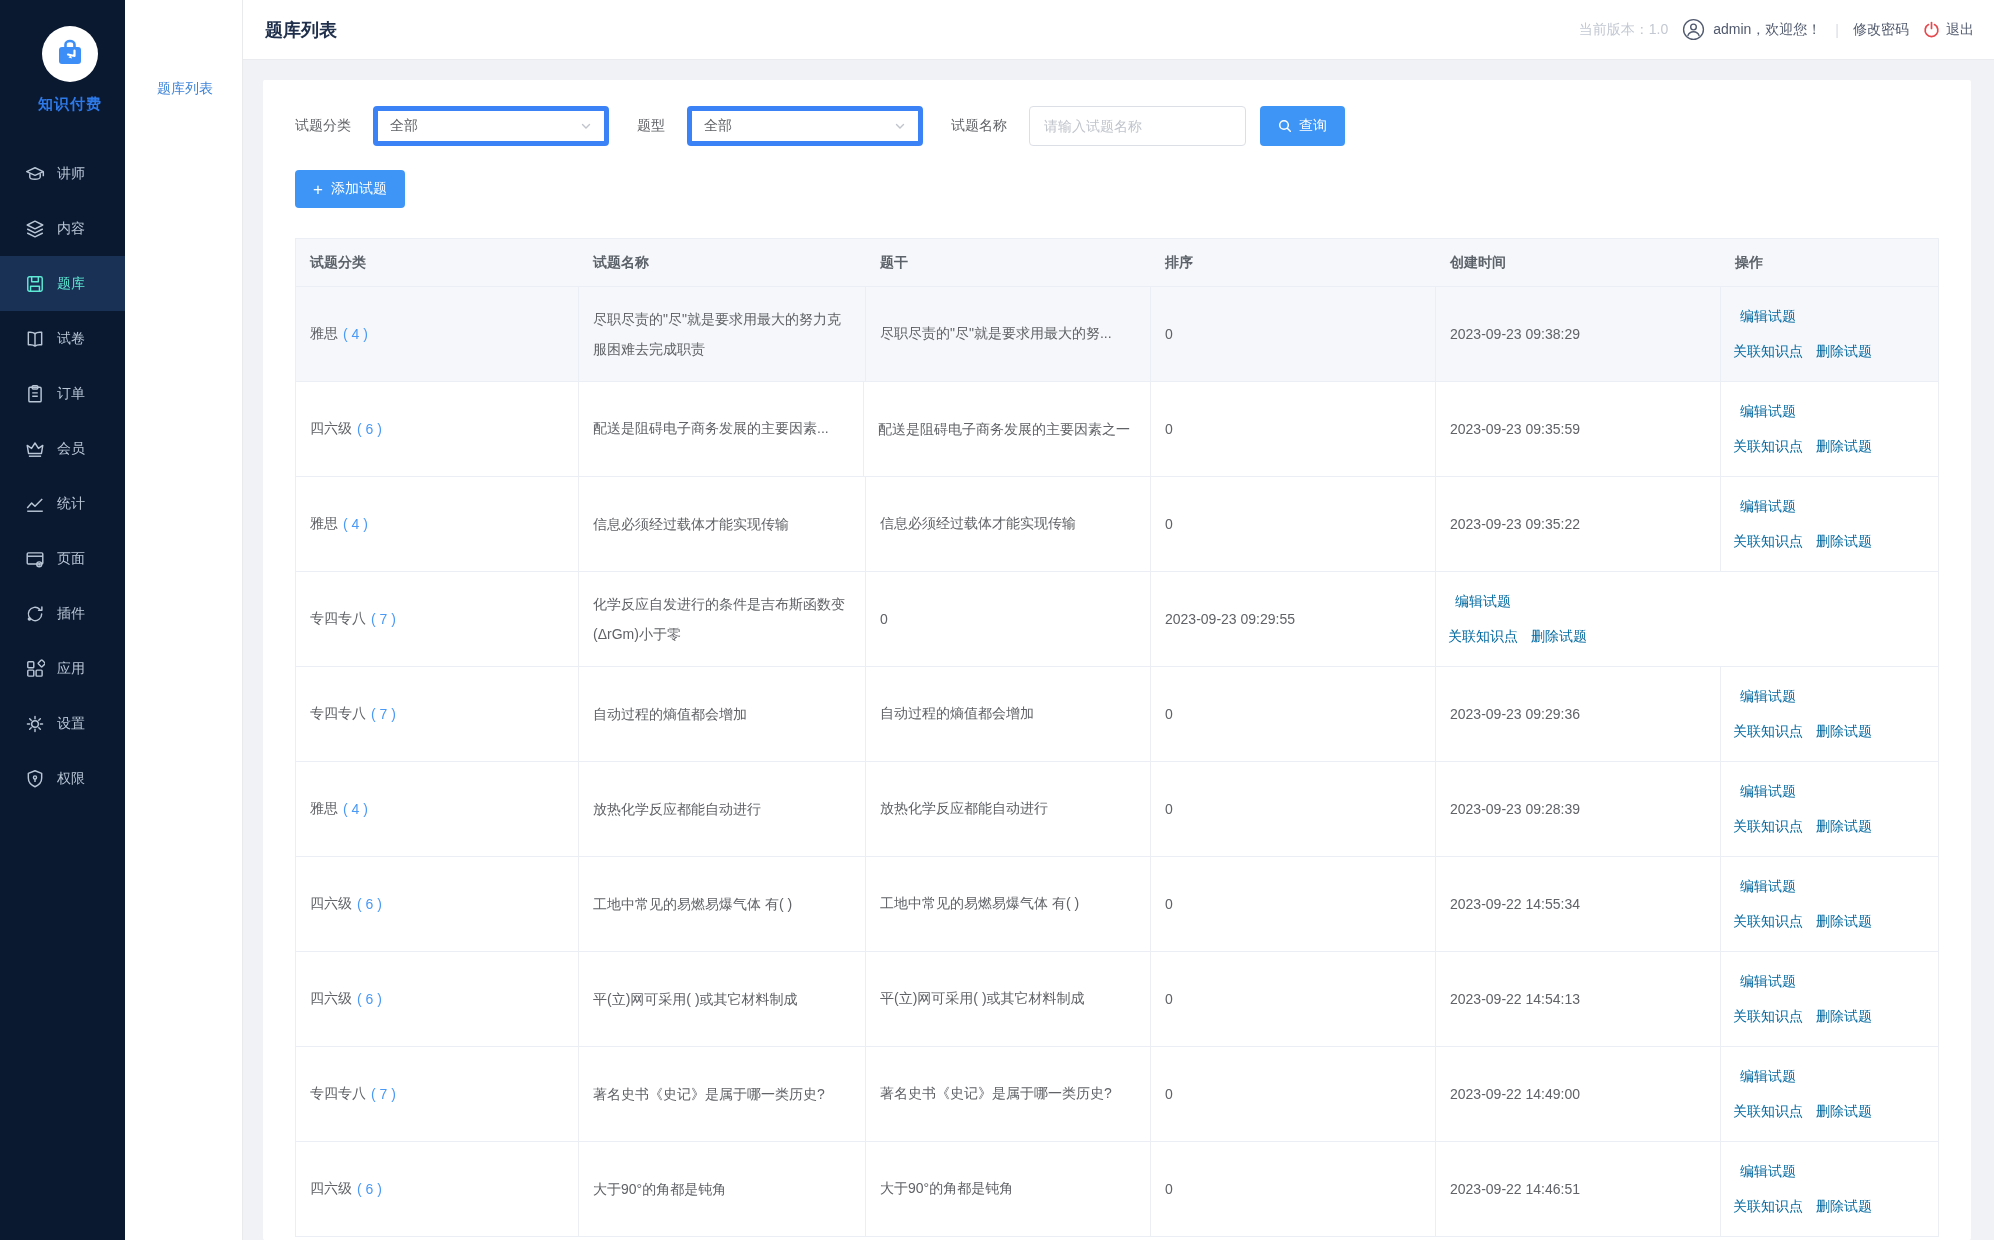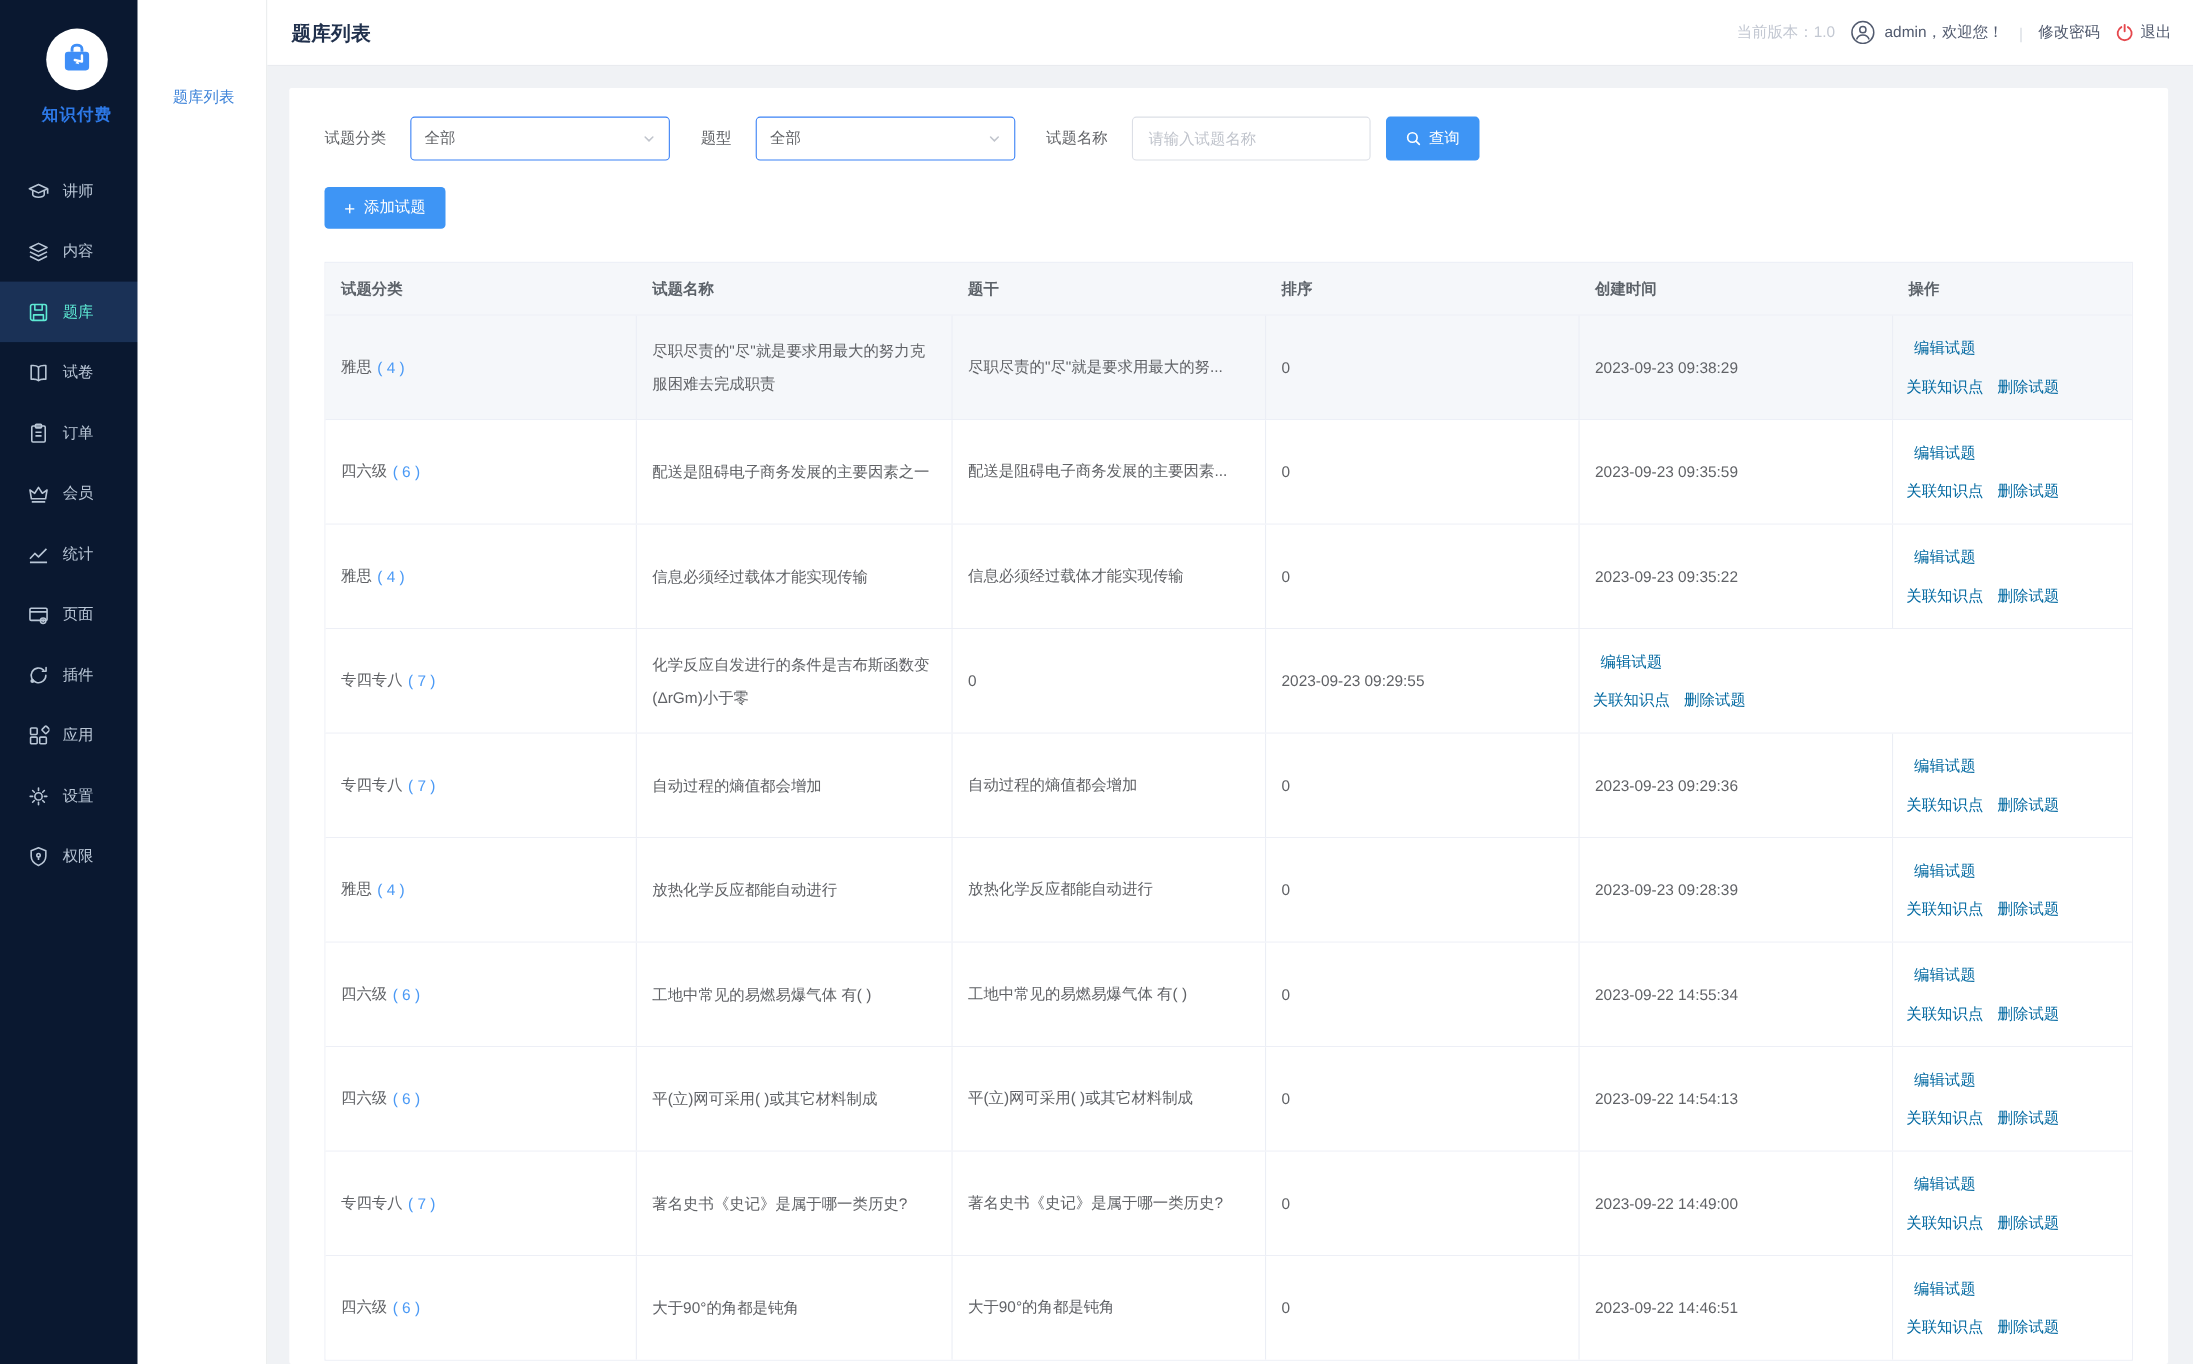--- a/index.html
+++ b/index.html
@@ -34,21 +34,21 @@
   .divider { color:#d8dce2; }
   .pwd { color:#515a6e; cursor:pointer; }
   .logout { display:flex; align-items:center; gap:6px; color:#515a6e; cursor:pointer; }
 
   
   .main-card { position:absolute; left:263px; top:80px; width:1708px; height:1160px; background:#fff;
                border-radius:2px; padding:26px 32px; }
 
   .filters { display:flex; align-items:center; }
   .f-label { font-size:14px; color:#606266; margin-right:22px; white-space:nowrap; }
-  .select { width:236px; height:40px; border:1px solid #3b82f6; border-radius:4px; background:#fff;
+  .select { width:236px; height:40px; border:5px solid #3b82f6; border-radius:4px; background:#fff;
             display:flex; align-items:center; padding:0 12px; color:#606266; font-size:14px;
             margin-right:28px; cursor:pointer; }
   .select .chev { margin-left:auto; display:flex; }
   .f-input { width:217px; height:40px; border:1px solid #dcdfe6; border-radius:4px; padding:0 14px;
              font-size:14px; color:#606266; outline:none; }
   .f-input::placeholder { color:#c0c4cc; }
   .search-btn { margin-left:14px; height:40px; padding:0 18px; background:#3e95f5; color:#fff;
                 border:none; border-radius:4px; font-size:14px; display:flex; align-items:center;
                 gap:7px; cursor:pointer; }
   .add-btn { margin-top:24px; height:38px; padding:0 18px; background:#3e95f5; color:#fff;
@@ -286,22 +286,22 @@
               <span class="op-link">删除试题</span>
             </span>
         </div>
       </div>
 
       <div class="tr">
         <div class="td c1">
             <span>四六级</span>
             <span class="cat-count">( 6 )</span>
           </div>
+        <div class="td c3 stem-cell">配送是阻碍电子商务发展的主要因素...</div>
         <div class="td c2 name-cell">配送是阻碍电子商务发展的主要因素之一</div>
-        <div class="td c3 stem-cell">配送是阻碍电子商务发展的主要因素...</div>
         <div class="td c4">0</div>
         <div class="td c5">2023-09-23 09:35:59</div>
         <div class="td c6 ops">
           <span class="op-link line1">编辑试题</span>
           <span class="line2">
               <span class="op-link">关联知识点</span>
               <span class="op-link">删除试题</span>
             </span>
         </div>
       </div>

